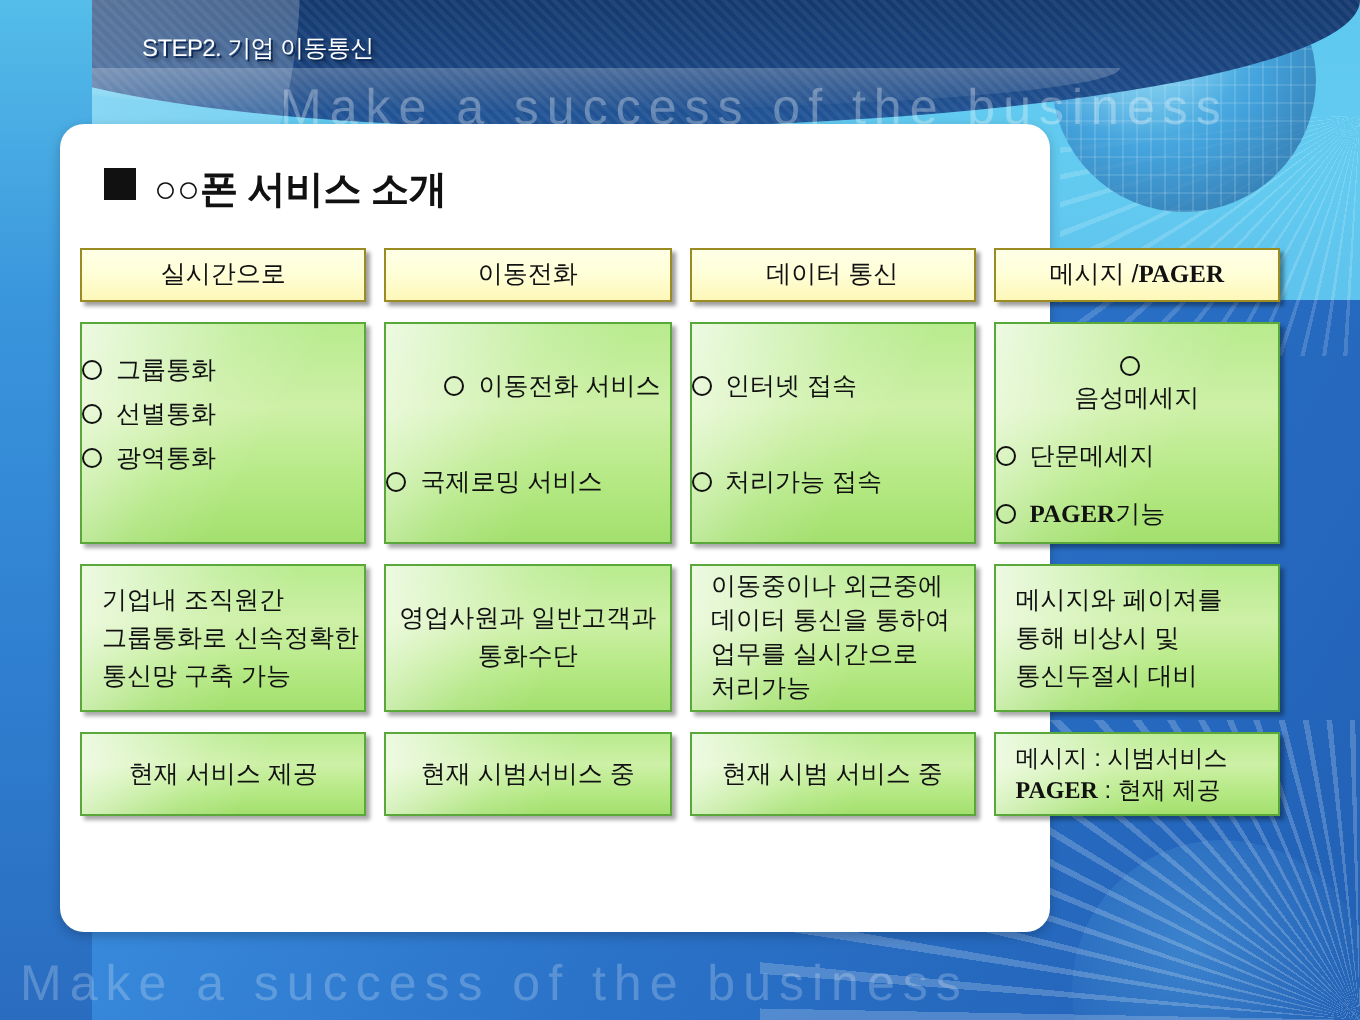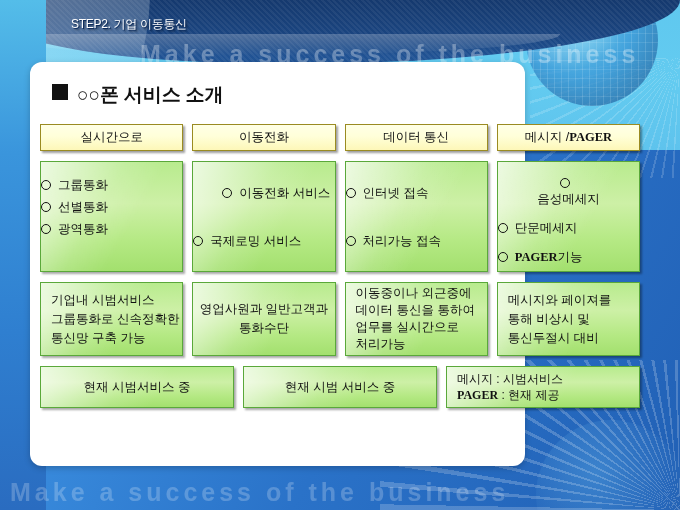--- a/index.html
+++ b/index.html
@@ -57,21 +57,21 @@
     position:absolute;right:0;bottom:0;width:300px;height:150px;
     background:repeating-conic-gradient(from 182deg at 100% 100%,
       rgba(255,255,255,.20) 0deg 1.1deg, rgba(255,255,255,0) 1.1deg 4.4deg);
   }
   .bg-rays-top{
     position:absolute;right:0;top:58px;width:150px;height:120px;
     background:repeating-conic-gradient(from 268deg at 100% 0%,
       rgba(255,255,255,.16) 0deg 1deg, rgba(255,255,255,0) 1deg 5deg);
   }
   .watermark{
-    position:absolute;font-size:25px;letter-spacing:4px;font-weight:700;
+    position:absolute;font-size:25px;letter-spacing:4px;font-weight:400;
     color:rgba(255,255,255,.30);white-space:nowrap;
     font-family:"Liberation Sans","DejaVu Sans",sans-serif;
   }
   .watermark.top{left:140px;top:40px;}
   .watermark.bottom{left:10px;top:478px;color:rgba(255,255,255,.22);}
 
   
   .slide-title{
     position:absolute;left:28px;top:16px;z-index:6;
     font-size:12px;font-weight:normal;color:#ffffff;
@@ -252,21 +252,21 @@
                 <span> 기능</span>
               </div>
           </div>
         </div>
       </div>
 
       <div class="row">
         <div class="cell">
           <div class="box desc">
             <div class="lines pad-l-10">
-              <div class="ln">기업내 시범서비스</div>
+              <div class="ln">기업내 조직원간</div>
               <div class="ln">그룹통화로 신속정확한</div>
               <div class="ln">통신망 구축 가능</div>
             </div>
           </div>
         </div>
         <div class="cell">
           <div class="box desc">
             <div class="lines center">
               <div class="ln">영업사원과 일반고객과</div>
               <div class="ln">통화수단</div>
@@ -290,20 +290,25 @@
               <div class="ln">통해 비상시 및</div>
               <div class="ln">통신두절시 대비</div>
             </div>
           </div>
         </div>
       </div>
 
       <div class="row">
         <div class="cell">
           <div class="box status">
+            <span class="status-txt">현재 서비스 제공</span>
+          </div>
+        </div>
+        <div class="cell">
+          <div class="box status">
             <span class="status-txt">현재 시범서비스 중</span>
           </div>
         </div>
         <div class="cell">
           <div class="box status">
             <span class="status-txt">현재 시범 서비스 중</span>
           </div>
         </div>
         <div class="cell">
           <div class="box status" style="justify-content:flex-start;">

